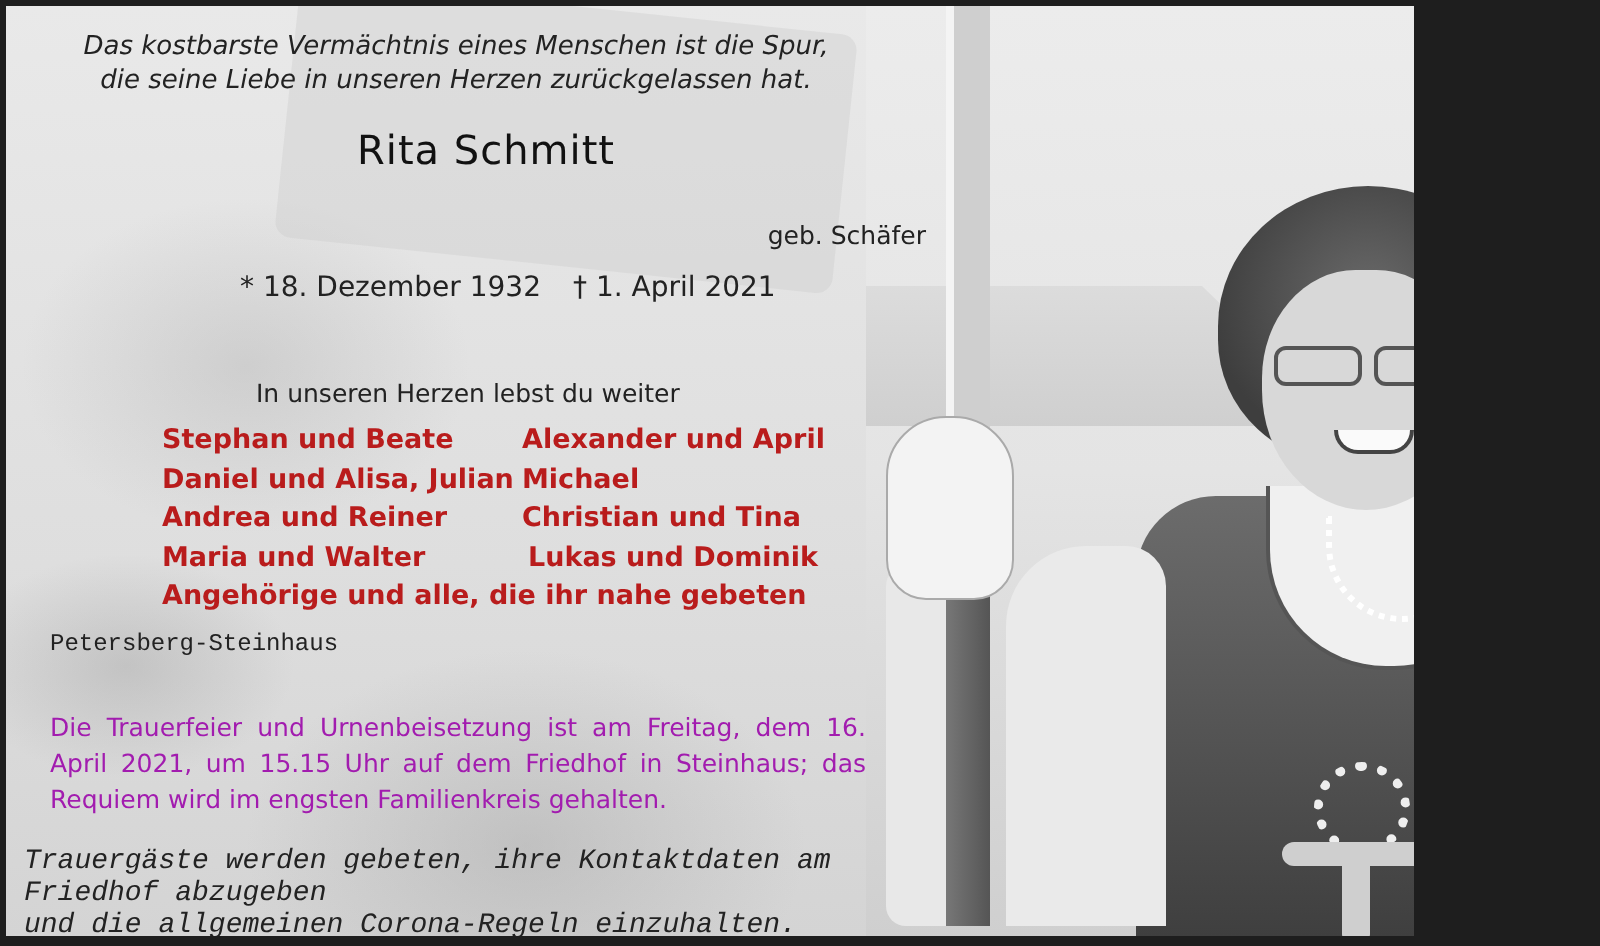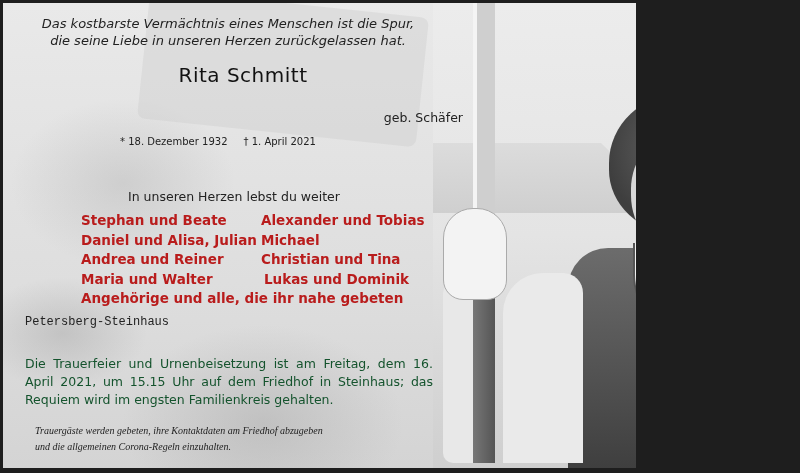--- a/index.html
+++ b/index.html
@@ -1,18 +1,18 @@
 <!DOCTYPE html>
 <html><head>
   <meta charset="utf-8">
   <style>
     html, body { margin: 0; padding: 0; }
     body { width: 800px; height: 473px; background: #1e1e1e; overflow: hidden; }
     .ad {
-      position: absolute; left: 3px; top: 3px; width: 633px; height: 465px;
+      position: absolute; left: 3px; top: 3px; width: 704px; height: 465px;
       background: #e6e6e6; overflow: hidden;
       font-family: "DejaVu Serif", serif; color: #1a1a1a;
     }
     
     .bg-left {
       position: absolute; left: 0; top: 0; width: 470px; height: 465px;
       background:
         radial-gradient(ellipse 120px 80px at 60px 330px, rgba(150,150,150,0.35), transparent 70%),
         radial-gradient(ellipse 160px 120px at 120px 180px, rgba(170,170,170,0.35), transparent 70%),
         radial-gradient(ellipse 200px 140px at 260px 420px, rgba(160,160,160,0.4), transparent 70%),
@@ -80,45 +80,45 @@
     .name {
       position: absolute; left: 0; top: 60px; width: 480px; text-align: center;
       font-family: "DejaVu Sans", sans-serif; font-size: 20px; color: #111; letter-spacing: 0.5px;
     }
     .birthname {
       position: absolute; left: 0; top: 107px; width: 460px; text-align: right;
       font-family: "DejaVu Sans", sans-serif; font-size: 12.5px; color: #222;
     }
     .dates {
       position: absolute; left: 117px; top: 133px; width: 360px;
-      font-family: "DejaVu Sans", sans-serif; font-size: 10px; color: #222;
+      font-family: "DejaVu Sans", sans-serif; font-size: 14px; color: #222;
     }
     .dates .death { margin-left: 16px; }
     .heart-line {
       position: absolute; left: 125px; top: 176px;
       font-family: "DejaVu Sans", sans-serif; font-size: 12.5px; color: #222; margin-top: 10px;
     }
     .mourners {
       position: absolute; left: 78px; top: 208px;
       font-family: "DejaVu Sans", sans-serif; font-size: 13.5px; line-height: 19.5px; color: #b91c1c; font-weight: bold;
     }
     .mourners .row { display: flex; }
     .mourners .col1 { width: 180px; }
     .mourners .final { margin-top: 0; }
     .place {
       position: absolute; left: 22px; top: 312px;
       font-family: Liberation Mono, monospace; font-size: 12px; color: #222;
     }
     .service {
       position: absolute; left: 22px; top: 352px; width: 408px;
-      font-family: "DejaVu Sans", sans-serif; font-size: 12.5px; line-height: 18px; color: #14532d; text-align: justify; text-align-last: left;
+      font-family: "DejaVu Sans", sans-serif; font-size: 12.5px; line-height: 18px; color: #a21caf; text-align: justify; text-align-last: left;
     }
     .note {
-      position: absolute; left: 32px; top: 420px; width: 420px;
-      font-family: Liberation Serif, serif; font-style: italic; font-size: 10px; line-height: 16px; color: #222;
+      position: absolute; left: 9px; top: 420px; width: 420px;
+      font-family: Liberation Mono, monospace; font-style: italic; font-size: 14px; line-height: 16px; color: #222;
     }
   </style>
 </head>
 <body>
 
 <div class="ad">
   <div class="bg-left"></div>
   <div class="bg-sign"></div>
   <div class="bg-right"></div>
   <div class="bg-roof"></div>
@@ -153,21 +153,21 @@
     </div>
     <div class="name">Rita Schmitt</div>
     <div class="birthname">geb. Schäfer</div>
     <div class="dates">
       <span>* 18. Dezember 1932</span><span class="death">† 1. April 2021</span>
     </div>
     <div class="heart-line">In unseren Herzen lebst du weiter</div>
     <div class="mourners">
       <div class="row">
         <span class="col1">Stephan und Beate</span>
-        <span>Alexander und Tobias</span>
+        <span>Alexander und April</span>
       </div>
       <div class="row">
         <span class="col1">Daniel und Alisa, Julian</span>
         <span>Michael</span>
       </div>
       <div class="row">
         <span class="col1">Andrea und Reiner</span>
         <span>Christian und Tina</span>
       </div>
       <div class="row">

